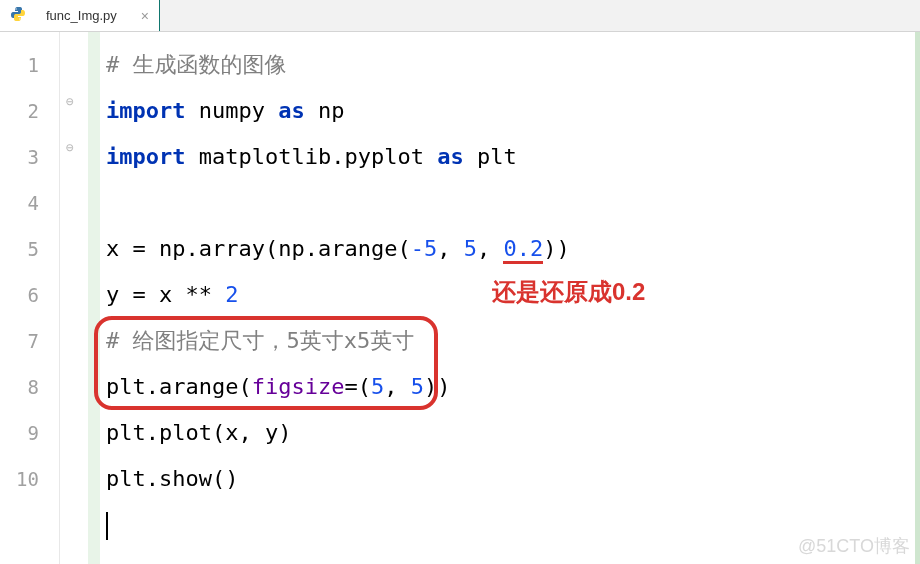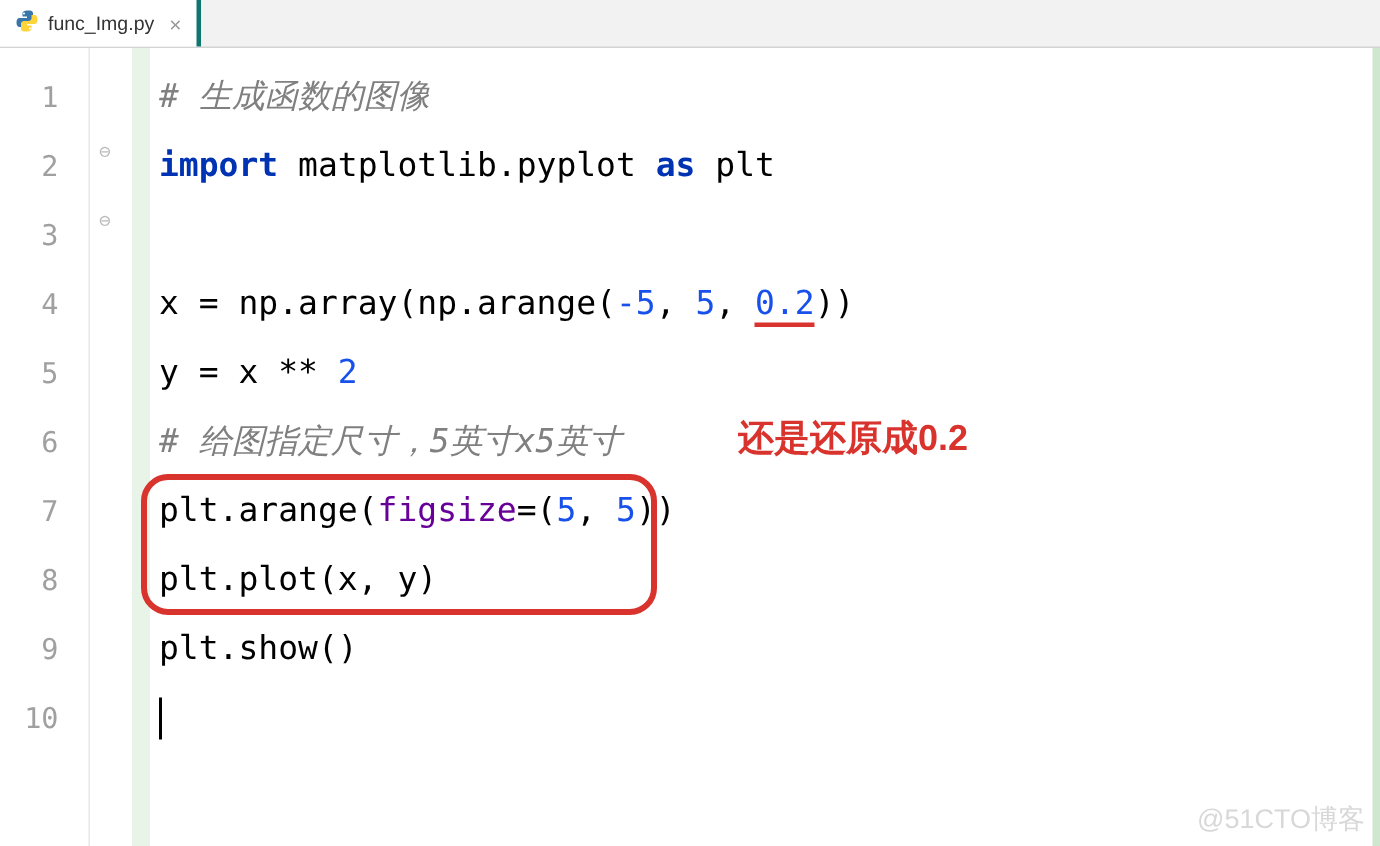--- a/index.html
+++ b/index.html
@@ -16,22 +16,22 @@
       background: #f2f2f2;
       border-bottom: 1px solid #d4d4d4;
       display: flex;
       align-items: stretch;
     }
     .tab {
       display: flex;
       align-items: center;
       padding: 0 10px;
       background: #ffffff;
-      border-right: 3px solid #0f766e;
-      gap: 6px;
+      border-right: 1px solid #0f766e;
+      gap: 20px;
       font-family: -apple-system, sans-serif;
       font-size: 13px;
       color: #333;
     }
     .tab svg { width: 16px; height: 16px; }
     .tab .close { color: #999; margin-left: 4px; font-size: 14px; }
     .editor {
       display: flex;
       height: calc(100% - 32px);
     }
@@ -74,21 +74,21 @@
       font-size: 22px;
       position: relative;
       border-right: 5px solid #cfe6cf;
     }
     .code-line {
       height: 46px;
       line-height: 46px;
       white-space: pre;
     }
     .kw { color: #0033b3; font-weight: bold; }
-    .comment { color: #808080; font-style: italic; }
+    .comment { color: #808080; }
     .num { color: #1750eb; }
     .param { color: #660099; }
     .ident { color: #000; }
     .underline-red {
       border-bottom: 3px solid #d9332e;
     }
     .red-box {
       position: absolute;
       border: 4px solid #d9332e;
       border-radius: 18px;
@@ -149,20 +149,21 @@
     <div class="line-num">9</div>
     <div class="line-num">10</div>
   </div>
   <div class="gutter-markers">
     <span class="fold-marker" style="top:62px">⊖</span>
     <span class="fold-marker" style="top:108px">⊖</span>
   </div>
   <div class="indent-bar"></div>
   <div class="code-area">
     <div class="code-line"><span class="comment"># 生成函数的图像</span></div>
+    <div class="code-line"><span class="kw">import</span> <span class="ident">numpy</span> <span class="kw">as</span> <span class="ident">np</span></div>
     <div class="code-line"><span class="kw">import</span> <span class="ident">matplotlib.pyplot</span> <span class="kw">as</span> <span class="ident">plt</span></div>
     <div class="code-line"></div>
     <div class="code-line"><span class="ident">x = np.array(np.arange(</span><span class="num">-5</span><span>, </span><span class="num">5</span><span>, </span><span class="num underline-red">0.2</span><span>))</span></div>
     <div class="code-line"><span class="ident">y = x ** </span><span class="num">2</span></div>
     <div class="code-line"><span class="comment"># 给图指定尺寸，5英寸x5英寸</span></div>
     <div class="code-line"><span class="ident">plt.arange(</span><span class="param">figsize</span><span>=(</span><span class="num">5</span><span>, </span><span class="num">5</span><span>))</span></div>
     <div class="code-line"><span class="ident">plt.plot(x, y)</span></div>
     <div class="code-line"><span class="ident">plt.show()</span></div>
     <div class="code-line"><span class="caret"></span></div>
 

